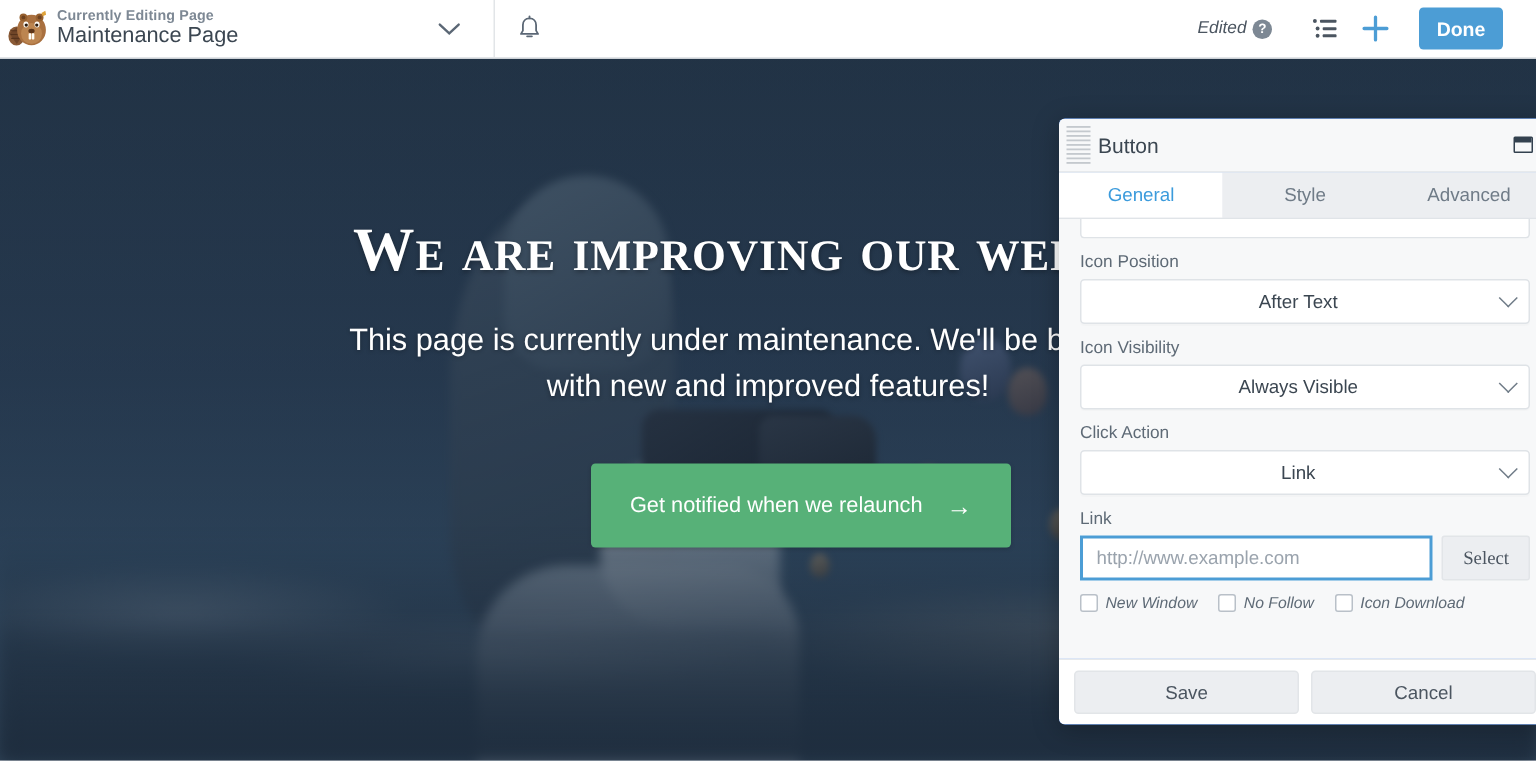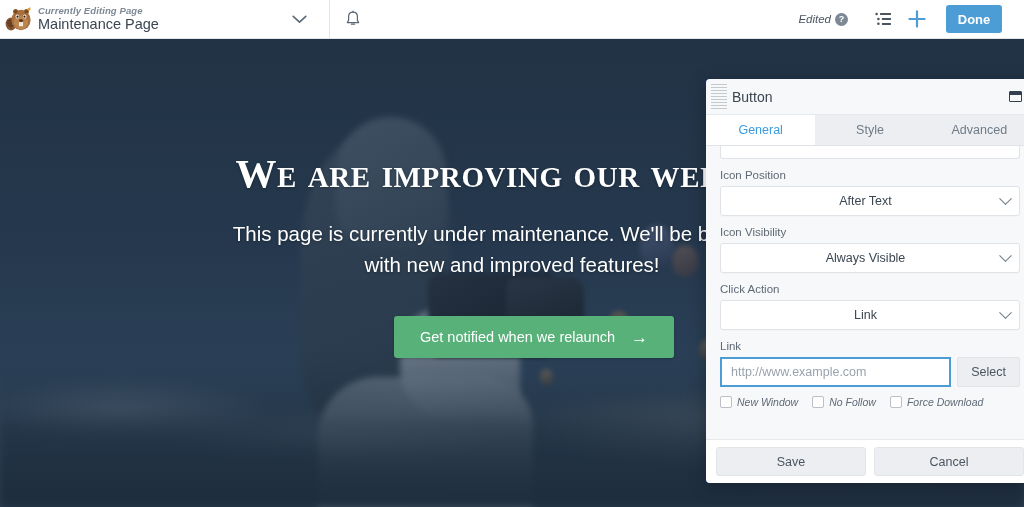--- a/index.html
+++ b/index.html
@@ -23,21 +23,21 @@
     width: 34px; display: flex; align-items: center; justify-content: center;
     padding-left: 4px;
   }
   .beaver { width: 28px; height: 26px; display: block; }
   .ab-titlewrap {
     display: flex; flex-direction: column; justify-content: center;
     padding-left: 4px; flex: 0 0 auto;
   }
   .ab-eyebrow {
     font-size: 9.5px; color: #7d8894; line-height: 11px;
-    font-weight: bold; letter-spacing: .1px; font-style: italic;
+    font-weight: bold; letter-spacing: .1px;
   }
   .ab-title {
     font-size: 14.5px; color: #3b4651; line-height: 17px; font-weight: normal;
   }
   .ab-chevron {
     width: 58px; display: flex; align-items: center; justify-content: center;
     margin-left: 112px;
   }
   .ab-divider { width: 1px; background: #e2e5e8; margin: 0; }
   .ab-bell {
@@ -173,21 +173,21 @@
   .hero-p {
     font-size: 20.5px; line-height: 31px; color: #fff;
     max-width: 560px; margin-top: 22px;
     text-shadow: 0 1px 3px rgba(0,0,0,.30);
     font-weight: normal;
   }
   .hero-btn {
     margin-top: 36px;
     background: #57b178; color: #fff;
     font-size: 14.5px; font-weight: normal;
-    padding: 0 26px; height: 42px; min-width: 244px;
+    padding: 0 26px; height: 56px; min-width: 244px;
     border: 0; border-radius: 3px; cursor: pointer;
     display: flex; align-items: center; justify-content: center; gap: 16px;
     box-shadow: 0 1px 3px rgba(0,0,0,.18);
     margin-left: 44px;
   }
   .hero-btn .arrow { font-size: 17px; line-height: 1; font-weight: bold; }
 
   
   .panel {
     position: absolute; left: 706px; top: 79px;
@@ -275,21 +275,21 @@
     border: 2px solid #4c9dd5; border-radius: 0;
     padding: 0 9px; font-size: 12.5px; color: #3b4651;
     font-family: "Liberation Sans", sans-serif; background: #fff;
     outline: none;
   }
   .link-input::placeholder { color: #9aa3ad; }
   .select-btn {
     flex: 0 0 auto; height: 30px; padding: 0 13px;
     background: #eceef1; border: 1px solid #e2e5e8; border-radius: 2px;
     font-size: 12.5px; color: #4b5560; cursor: pointer;
-    font-family: Liberation Sans, sans-serif;
+    font-family: Liberation Serif, serif;
   }
   .checks {
     display: flex; gap: 14px; margin: 9px 14px 0 14px; align-items: center; font-style: italic;
   }
   .chk { display: flex; align-items: center; gap: 5px; cursor: pointer; }
   .chk-box {
     width: 12px; height: 12px; border: 1.5px solid #b9c0c8;
     border-radius: 2px; background: #fff; flex: 0 0 auto;
   }
   .chk-label { font-size: 10.5px; color: #5e6a76; }
@@ -480,21 +480,21 @@
           <label class="chk">
             <span class="chk-box"></span>
             <span class="chk-label">New Window</span>
           </label>
           <label class="chk">
             <span class="chk-box"></span>
             <span class="chk-label">No Follow</span>
           </label>
           <label class="chk">
             <span class="chk-box"></span>
-            <span class="chk-label">Force Download</span>
+            <span class="chk-label">Icon Download</span>
           </label>
         </div>
       </div>
 
       <div class="scrollbar-track">
         <div class="scrollbar-thumb"></div>
       </div>
     </div>
 
     <div class="panel-foot">

